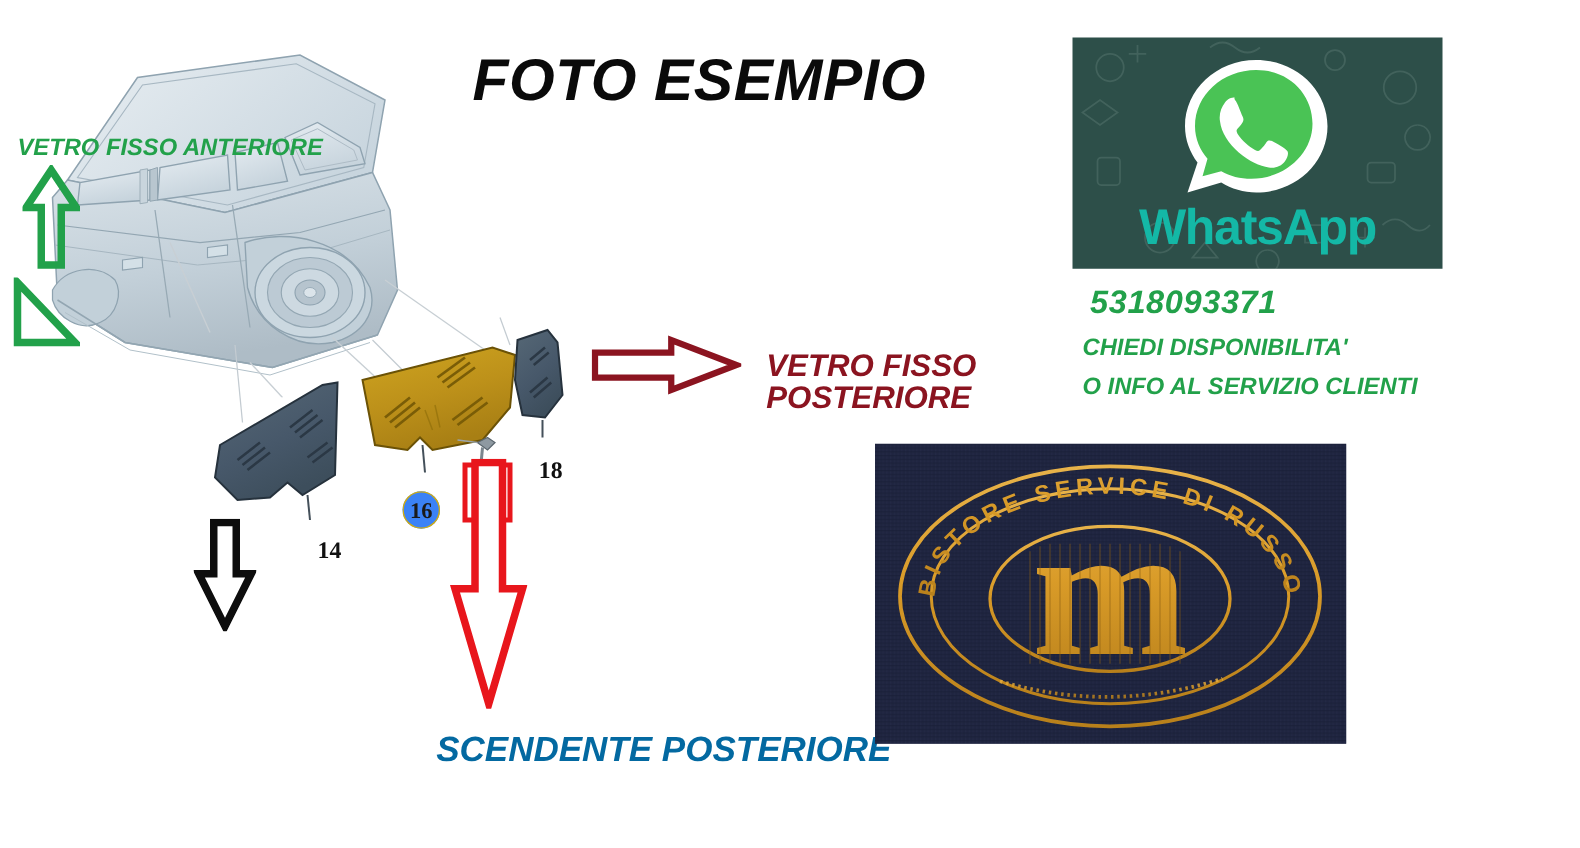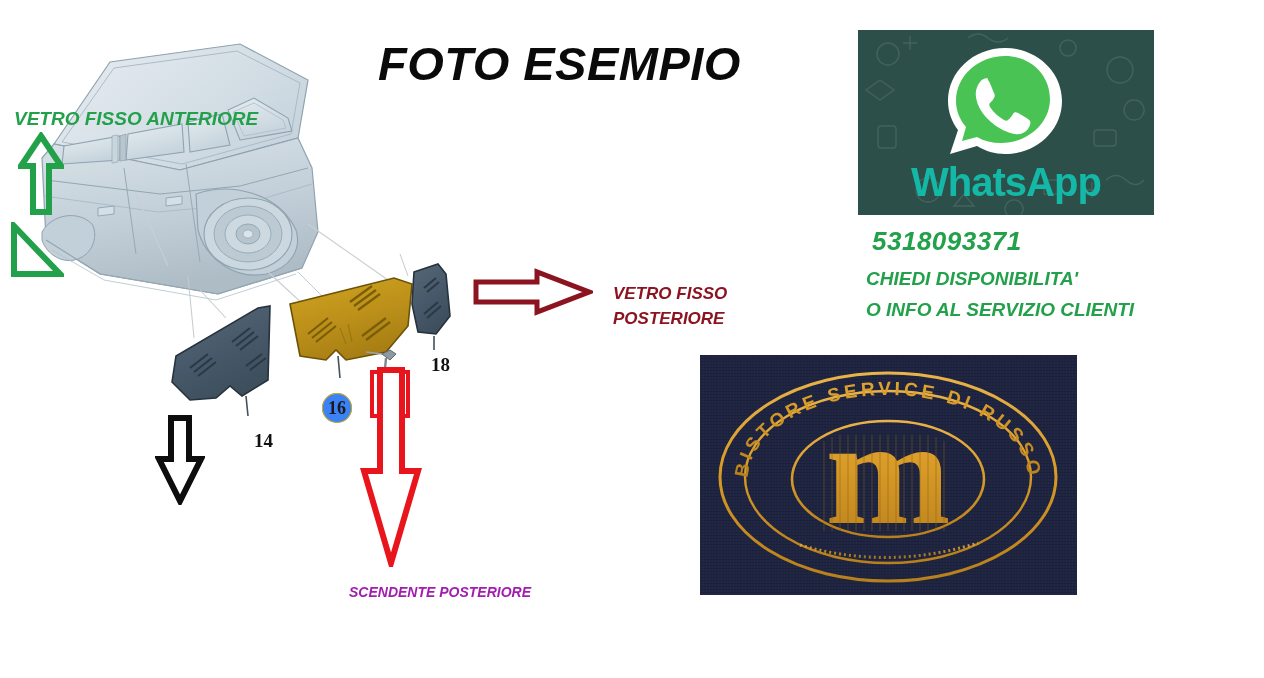--- a/index.html
+++ b/index.html
@@ -21,21 +21,21 @@
 
   
   .parts-wrap{position:absolute;left:150px;top:250px;width:330px;height:190px;}
   .parts-wrap svg{display:block;}
 
   
   .part-num{position:absolute;font-size:19px;font-weight:bold;color:#111;
             font-family:"Liberation Serif",serif;}
   #part-14{left:218px;top:430px;margin-left:36px;}
   #part-17{left:379px;top:398px;}
-  #part-18{left:431px;top:354px;}
+  #part-18{left:431px;top:366px;}
   #part-16-badge{
     position:absolute;left:322px;top:393px;width:30px;height:30px;border-radius:50%;
     background:#3b82f6;display:flex;align-items:center;justify-content:center;
     font-size:18px;font-weight:bold;color:#1a1a1a;font-family:"Liberation Serif",serif;
     box-shadow:0 0 0 1px #d8ae05 inset;
   }
 
   
   .arrow{position:absolute;}
   #arrow-green-up{left:18px;top:132px;}
@@ -43,22 +43,22 @@
   #arrow-black-down{left:155px;top:415px;}
   #arrow-red-down{left:360px;top:367px;}
   #arrow-maroon-right{left:473px;top:268px;}
   #red-box-17{position:absolute;left:370px;top:370px;width:32px;height:40px;
               border:4px solid #e8161c;background:transparent;}
 
   
   .callout{position:absolute;font-weight:bold;font-style:italic;white-space:nowrap;}
   #label-vetro-fisso-anteriore{left:14px;top:108px;font-size:19px;color:#22a14a;}
   #label-scendente-anteriore{left:77px;top:508px;font-size:20px;color:#0d0d0d;}
-  #label-scendente-posteriore{left:349px;top:584px;font-size:14px;color:#a21caf;}
-  #label-vetro-fisso-posteriore{left:613px;top:281px;font-size:17px;color:#8b1420;
+  #label-scendente-posteriore{left:349px;top:584px;font-size:28px;color:#0369a1;}
+  #label-vetro-fisso-posteriore{left:613px;top:281px;font-size:25px;color:#8b1420;
      line-height:25px;white-space:pre-line;}
 
   
   #whatsapp-box{
     position:absolute;left:858px;top:30px;width:296px;height:185px;
     background:#2d4f49;overflow:hidden;
   }
   #whatsapp-pattern{
     position:absolute;inset:0;opacity:.13;
   }

